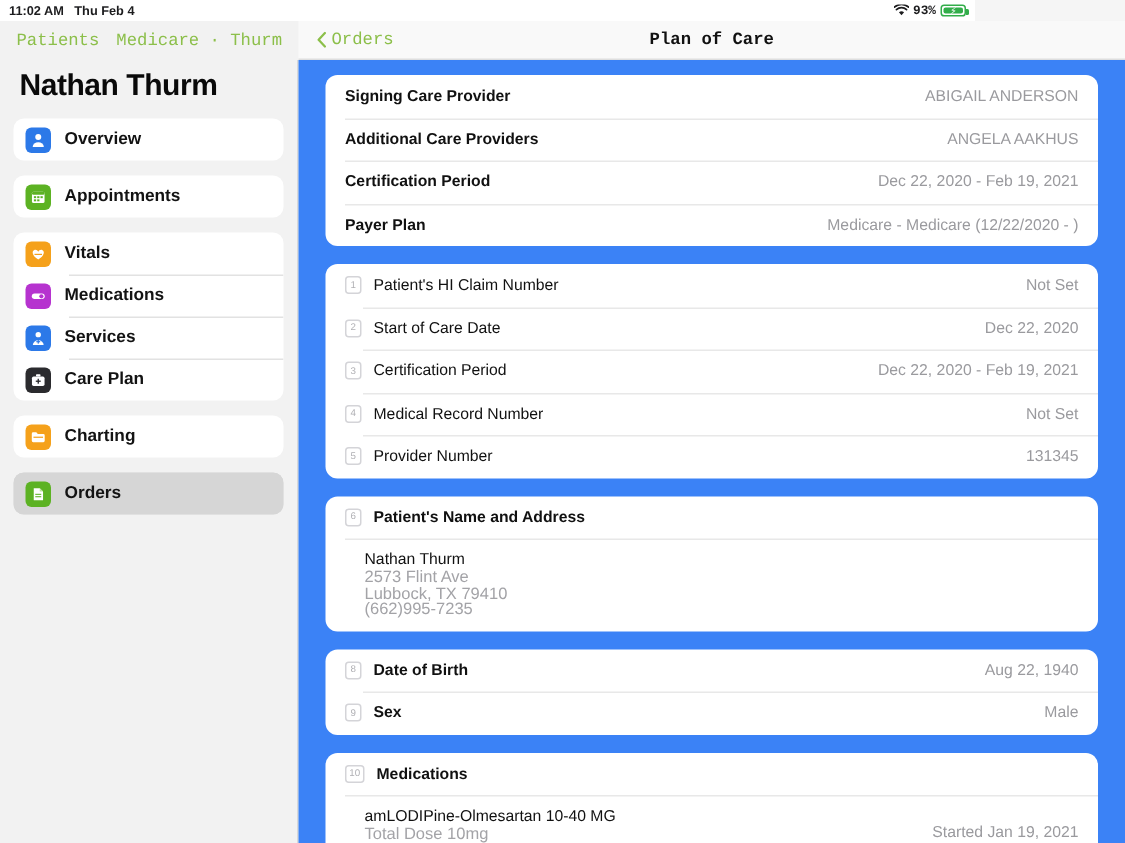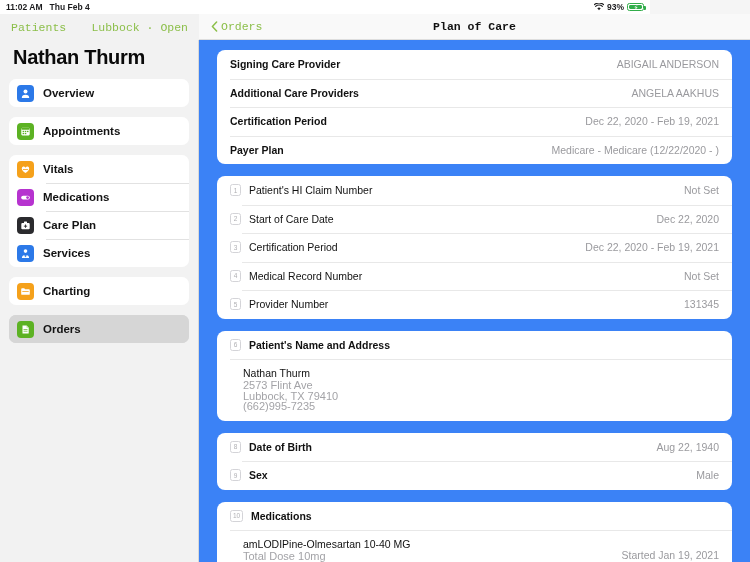--- a/index.html
+++ b/index.html
@@ -10,21 +10,21 @@
     -webkit-font-smoothing:antialiased;
   }
   
   .statusbar{
     height:14px;width:650px;display:flex;align-items:center;
     background:#ffffff;font-size:8.5px;font-weight:bold;color:#1c1c1e;
     padding:0 6px;box-sizing:border-box;
   }
   .sb-left{display:flex;gap:7px;align-items:center;}
   .sb-spacer{flex:1;}
-  .sb-right{display:flex;gap:3px;align-items:center;}
+  .sb-right{display:flex;gap:3px;align-items:center;font-family:Liberation Mono, monospace;}
   .wifi-icon{display:inline-block;width:10px;height:8px;position:relative;}
   .wifi-icon svg{display:block;}
   .batt{
     position:relative;width:17px;height:8px;border:1px solid #32ad4a;
     border-radius:2.4px;box-sizing:border-box;background:#fff;
   }
   .batt-fill{position:absolute;left:0.8px;top:0.8px;bottom:0.8px;width:13.5px;background:#32ad4a;border-radius:1.4px;}
   .batt-cap{position:absolute;right:-2.6px;top:2px;width:1.6px;height:3.6px;background:#32ad4a;border-radius:0 1px 1px 0;}
   .batt-bolt{position:absolute;left:5.5px;top:0px;font-size:7px;line-height:8px;color:#fff;}
   
@@ -123,21 +123,21 @@
       <span class="batt-fill"></span>
       <span class="batt-bolt">⚡</span>
       <span class="batt-cap"></span>
     </span>
   </div>
 </div>
 
 <div class="topbar">
   <div class="topbar-left">
     <span>Patients</span>
-    <span>Lubbock · Open</span>
+    <span>Medicare · Thurm</span>
   </div>
   <div class="topbar-right">
     <span class="back-btn">
       <span class="chev">
         <svg width="7" height="11" viewBox="0 0 7 11">
             <path d="M5.6 1 L1.4 5.5 L5.6 10" stroke="#8cbf4a" stroke-width="1.5" fill="none" stroke-linecap="round" stroke-linejoin="round"></path>
           </svg>
       </span>
       <span>Orders</span>
     </span>
@@ -192,40 +192,40 @@
       <div class="nav-item">
         <span class="ico" style="background:#b633cf">
           <svg width="11" height="11" viewBox="0 0 11 11">
               <rect x="1.2" y="3.7" width="8.6" height="3.7" rx="1.85" fill="#fff"></rect>
               <circle cx="7.6" cy="5.55" r="1.4" fill="#b633cf"></circle>
             </svg>
         </span>
         <span>Medications</span>
       </div>
       <div class="nav-item">
+        <span class="ico" style="background:#2c79e8">
+          <svg width="11" height="11" viewBox="0 0 11 11">
+              <circle cx="5.5" cy="3.1" r="1.8" fill="#fff"></circle>
+              <path d="M1.9 10 a3.6 3.1 0 0 1 7.2 0 z" fill="#fff"></path>
+              <rect x="5.1" y="6.5" width="0.8" height="2.6" fill="#2c79e8"></rect>
+              <rect x="4.2" y="7.4" width="2.6" height="0.8" fill="#2c79e8"></rect>
+            </svg>
+        </span>
+        <span>Services</span>
+      </div>
+      <div class="nav-item">
         <span class="ico" style="background:#2b2b2e">
           <svg width="11" height="11" viewBox="0 0 11 11">
               <rect x="1.3" y="3" width="8.4" height="6.3" rx="1.1" fill="#fff"></rect>
               <rect x="4" y="1.5" width="3" height="1.5" rx="0.5" fill="#fff"></rect>
               <rect x="5.05" y="4.5" width="0.9" height="3.3" fill="#2b2b2e"></rect>
               <rect x="3.85" y="5.7" width="3.3" height="0.9" fill="#2b2b2e"></rect>
             </svg>
         </span>
         <span>Care Plan</span>
-      </div>
-      <div class="nav-item">
-        <span class="ico" style="background:#2c79e8">
-          <svg width="11" height="11" viewBox="0 0 11 11">
-              <circle cx="5.5" cy="3.1" r="1.8" fill="#fff"></circle>
-              <path d="M1.9 10 a3.6 3.1 0 0 1 7.2 0 z" fill="#fff"></path>
-              <rect x="5.1" y="6.5" width="0.8" height="2.6" fill="#2c79e8"></rect>
-              <rect x="4.2" y="7.4" width="2.6" height="0.8" fill="#2c79e8"></rect>
-            </svg>
-        </span>
-        <span>Services</span>
       </div>
     </div>
 
     <div class="nav-group">
       <div class="nav-item">
         <span class="ico" style="background:#f5a11b">
           <svg width="11" height="11" viewBox="0 0 11 11">
               <path d="M1.2 3.1 a0.9 0.9 0 0 1 0.9-0.9 h2.1 l1 1.1 h3.7 a0.9 0.9 0 0 1 0.9 0.9 v3.7 a0.9 0.9 0 0 1-0.9 0.9 h-6.8 a0.9 0.9 0 0 1-0.9-0.9 z" fill="#fff"></path>
               <rect x="2.3" y="5.1" width="6.4" height="0.8" fill="#f5a11b"></rect>
             </svg>

